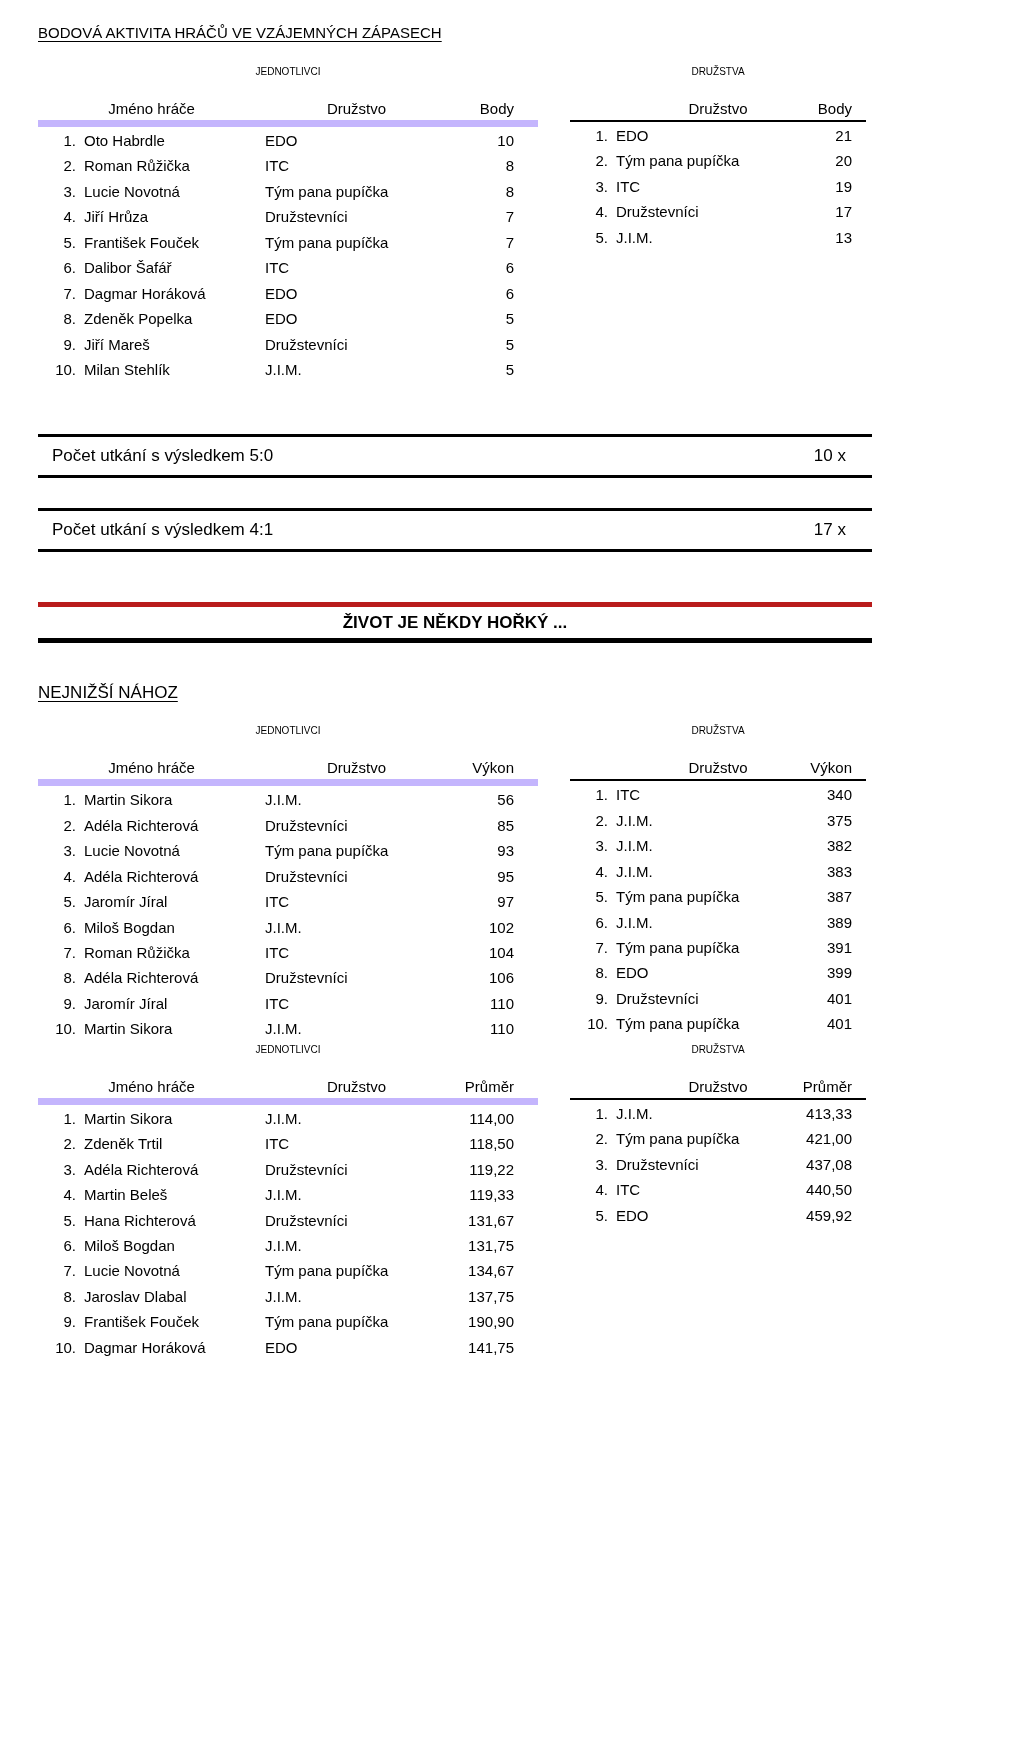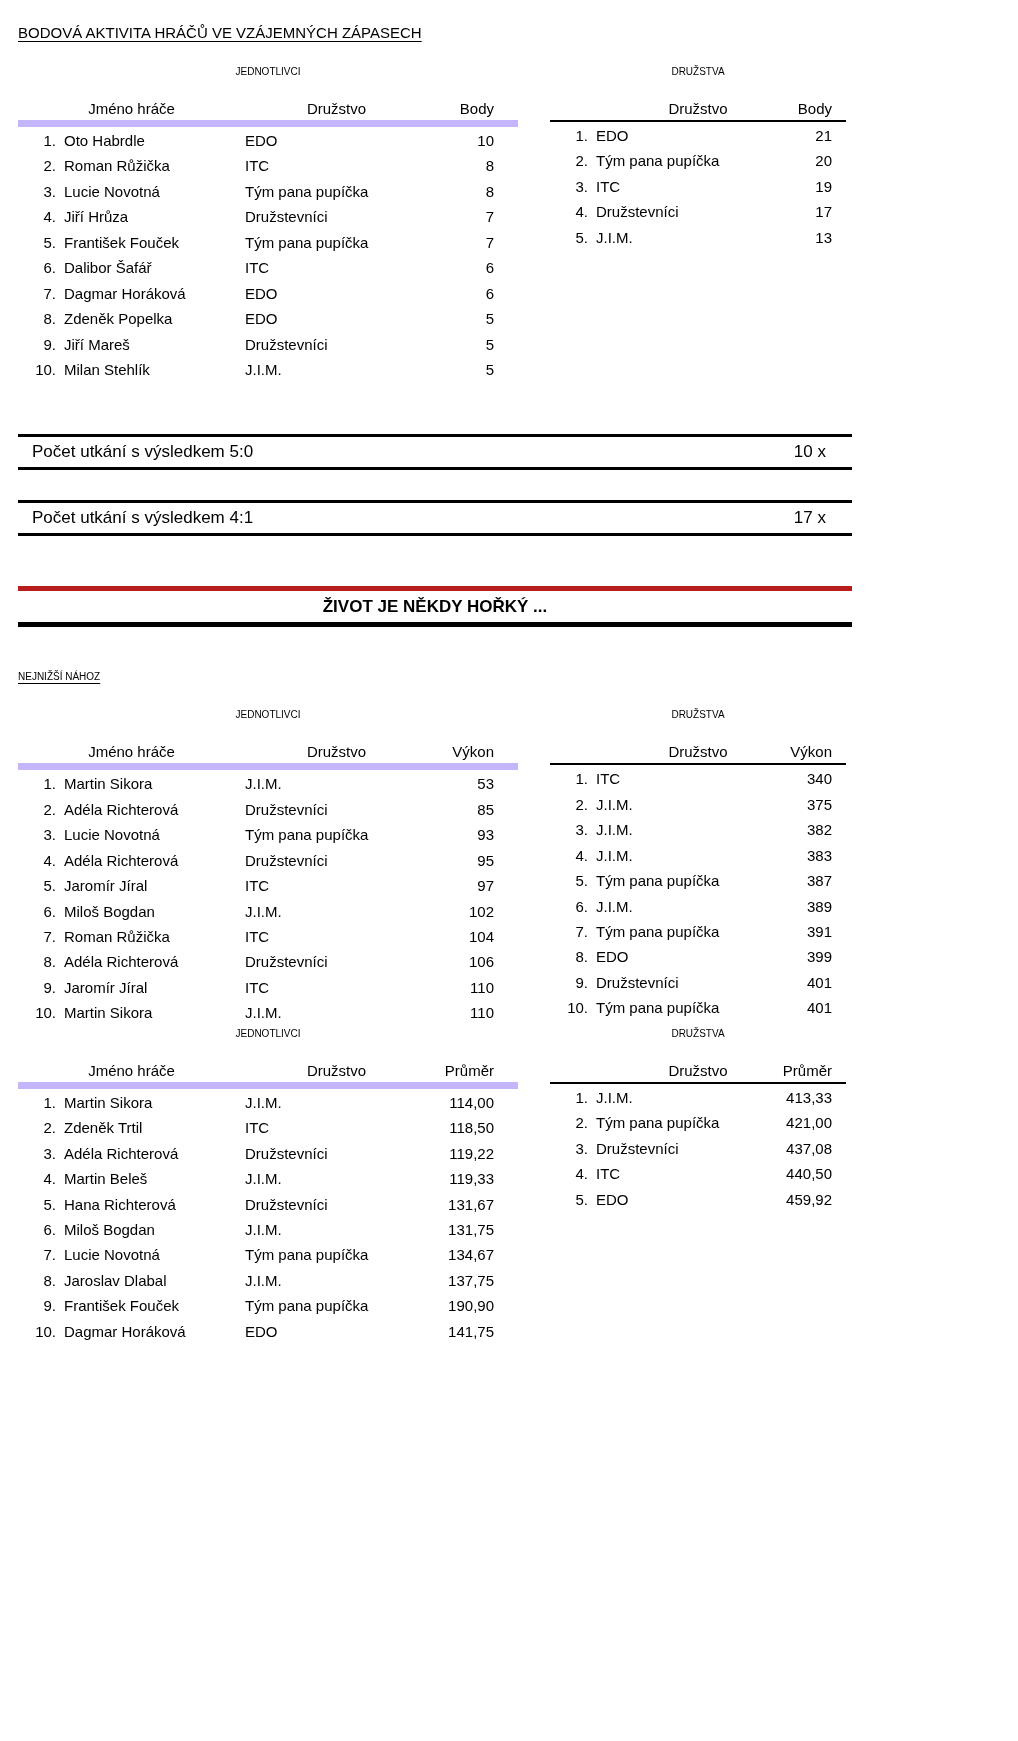--- a/index.html
+++ b/index.html
@@ -2,29 +2,29 @@
 <html><head>
 <meta charset="utf-8">
 <style>
   html,body{margin:0;padding:0;background:#ffffff;}
   body{
     width:1018px;height:1741px;
     font-family:"Liberation Sans","DejaVu Sans",sans-serif;
     color:#000;
     -webkit-font-smoothing:antialiased;
   }
-  .page{padding:24px 0 0 18px;}
+  .page{padding:24px 0 0 38px;}
 
   .doc-title{
     font-size:15px;font-weight:400;line-height:18px;
     text-decoration:underline;text-underline-offset:3px;
     margin:0 0 22px 0;
   }
   .section-title{
-    font-size:10px;font-weight:400;line-height:16px;
+    font-size:17px;font-weight:400;line-height:16px;
     text-decoration:underline;text-underline-offset:3px;
     margin:0 0 22px 0;
   }
 
   .two-col{display:flex;align-items:flex-start;}
   .col-left{width:500px;margin-right:32px;flex:none;}
   .col-right{width:296px;flex:none;}
   .col-title{font-size:10px;line-height:15px;text-align:center;margin-bottom:22px;}
 
   
@@ -61,21 +61,21 @@
   .row-team .c-name{padding-left:8px;overflow:hidden;white-space:nowrap;}
   .row-team .c-val{text-align:right;padding-right:14px;}
 
   .tbl-rows{margin-top:1px;}
 
   
   .bars{margin-top:52px;}
   .result-bar{
     width:834px;box-sizing:border-box;
     border-top:3px solid #000;border-bottom:3px solid #000;
-    height:36px;
+    height:44px;
     display:flex;justify-content:space-between;align-items:center;
     padding:0 26px 0 14px;
     font-size:17px;
     margin-bottom:30px;
   }
   .result-bar:last-child{margin-bottom:0;}
 
   
   .banner{
     width:834px;box-sizing:border-box;
@@ -240,21 +240,21 @@
         <div class="tbl-head-ind">
           <span class="h-name">Jméno hráče</span>
           <span class="h-team">Družstvo</span>
           <span class="h-val">Výkon</span>
         </div>
         <div class="tbl-rows">
   <div class="row-ind">
     <span class="c-rank">1.</span>
     <span class="c-name">Martin Sikora</span>
     <span class="c-team">J.I.M.</span>
-    <span class="c-val">53</span>
+    <span class="c-val">56</span>
   </div>
 
   <div class="row-ind">
     <span class="c-rank">2.</span>
     <span class="c-name">Adéla Richterová</span>
     <span class="c-team">Družstevníci</span>
     <span class="c-val">85</span>
   </div>
 
   <div class="row-ind">

